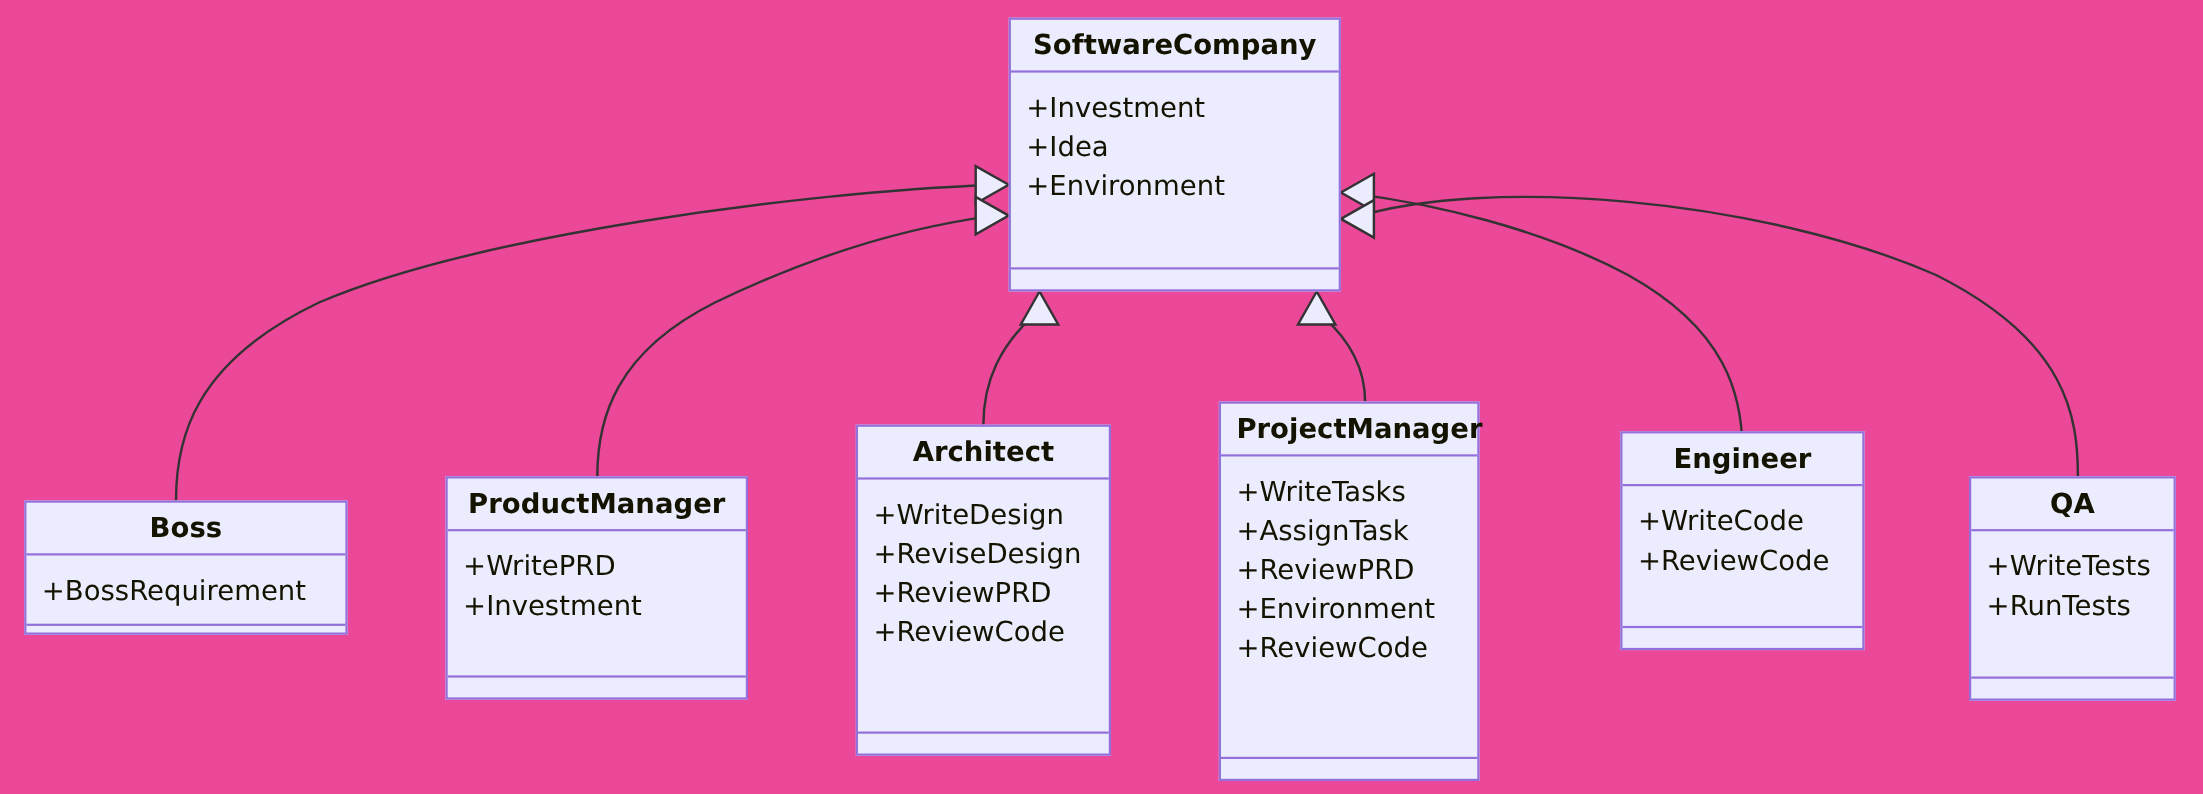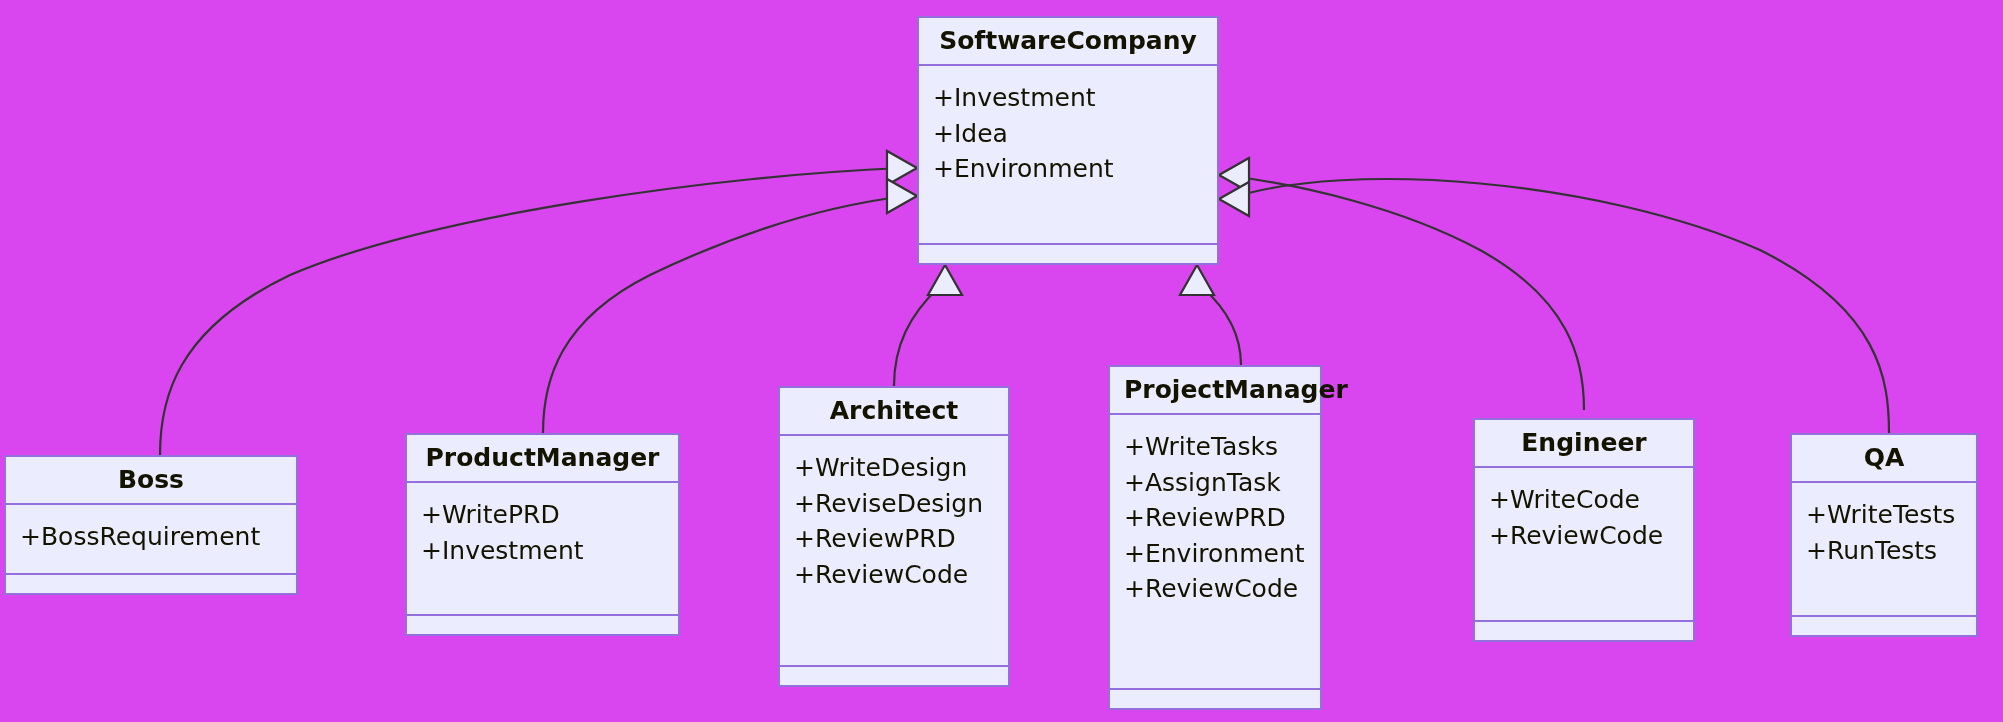--- a/index.html
+++ b/index.html
@@ -5,21 +5,21 @@
 <style>
   html, body {
     margin: 0;
     padding: 0;
     background: #ffffff;
   }
   #diagram-root {
     position: relative;
     width: 2003px;
     height: 722px;
-    background: #d946ef;
+    background: #ec4899;
     font-family: "DejaVu Sans", "Liberation Sans", sans-serif;
     overflow: hidden;
   }
   #edge-layer {
     position: absolute;
     left: 0;
     top: 0;
     width: 2003px;
     height: 722px;
     pointer-events: none;
@@ -85,21 +85,21 @@
   <div id="classes-layer">
       <div class="uml-class" style="left: 917px; top: 16px; width: 302px; height: 249px;">
         <div class="uml-title">SoftwareCompany</div>
         <div class="uml-attrs">
           <div class="uml-attr">+Investment</div>
           <div class="uml-attr">+Idea</div>
           <div class="uml-attr">+Environment</div>
         </div>
         <div class="uml-methods"></div>
       </div>
-      <div class="uml-class" style="left: 4px; top: 455px; width: 294px; height: 140px;">
+      <div class="uml-class" style="left: 22px; top: 455px; width: 294px; height: 122px;">
         <div class="uml-title">Boss</div>
         <div class="uml-attrs">
           <div class="uml-attr">+BossRequirement</div>
         </div>
         <div class="uml-methods"></div>
       </div>
       <div class="uml-class" style="left: 405px; top: 433px; width: 275px; height: 203px;">
         <div class="uml-title">ProductManager</div>
         <div class="uml-attrs">
           <div class="uml-attr">+WritePRD</div>
@@ -110,32 +110,32 @@
       <div class="uml-class" style="left: 778px; top: 386px; width: 232px; height: 301px;">
         <div class="uml-title">Architect</div>
         <div class="uml-attrs">
           <div class="uml-attr">+WriteDesign</div>
           <div class="uml-attr">+ReviseDesign</div>
           <div class="uml-attr">+ReviewPRD</div>
           <div class="uml-attr">+ReviewCode</div>
         </div>
         <div class="uml-methods"></div>
       </div>
-      <div class="uml-class" style="left: 1108px; top: 365px; width: 214px; height: 345px;">
+      <div class="uml-class" style="left: 1108px; top: 365px; width: 237px; height: 345px;">
         <div class="uml-title">ProjectManager</div>
         <div class="uml-attrs">
           <div class="uml-attr">+WriteTasks</div>
           <div class="uml-attr">+AssignTask</div>
           <div class="uml-attr">+ReviewPRD</div>
           <div class="uml-attr">+Environment</div>
           <div class="uml-attr">+ReviewCode</div>
         </div>
         <div class="uml-methods"></div>
       </div>
-      <div class="uml-class" style="left: 1473px; top: 418px; width: 222px; height: 224px;">
+      <div class="uml-class" style="left: 1473px; top: 392px; width: 222px; height: 199px;">
         <div class="uml-title">Engineer</div>
         <div class="uml-attrs">
           <div class="uml-attr">+WriteCode</div>
           <div class="uml-attr">+ReviewCode</div>
         </div>
         <div class="uml-methods"></div>
       </div>
       <div class="uml-class" style="left: 1790px; top: 433px; width: 188px; height: 204px;">
         <div class="uml-title">QA</div>
         <div class="uml-attrs">

